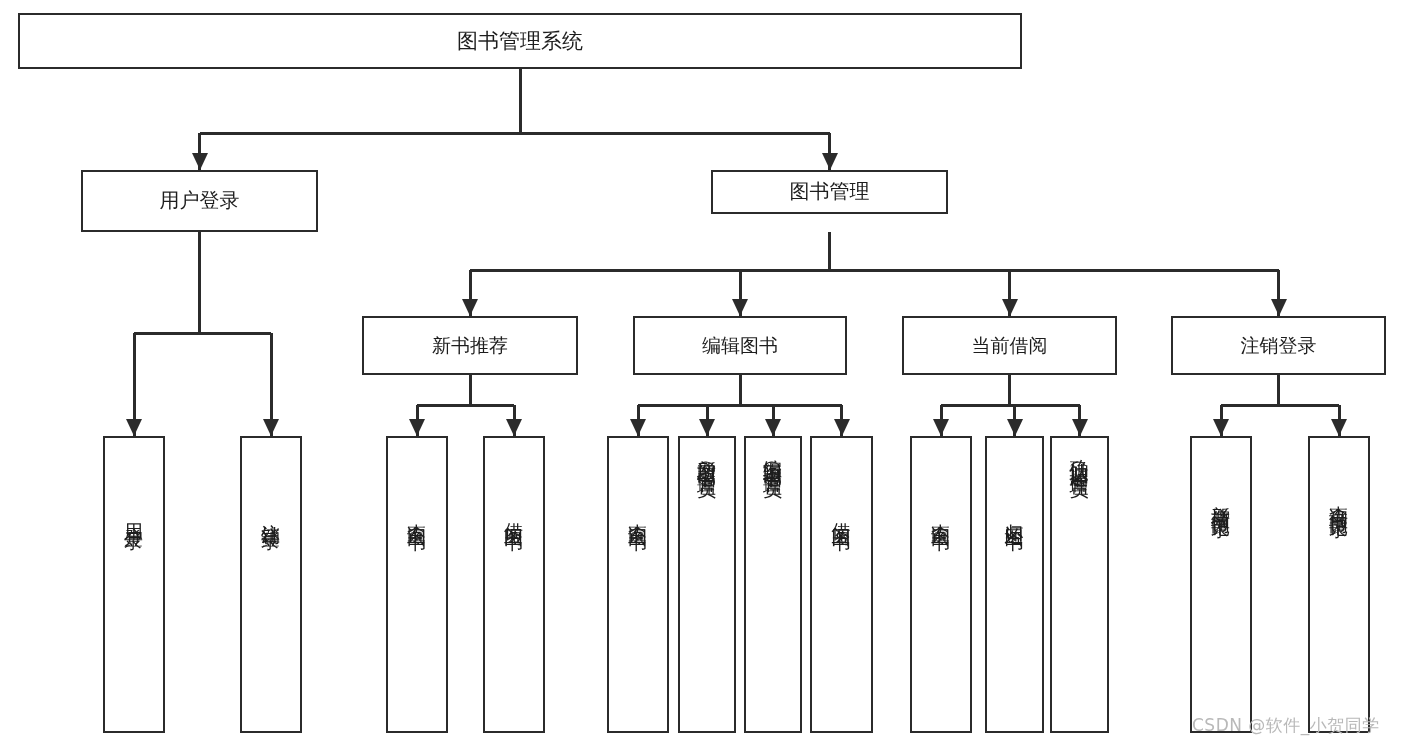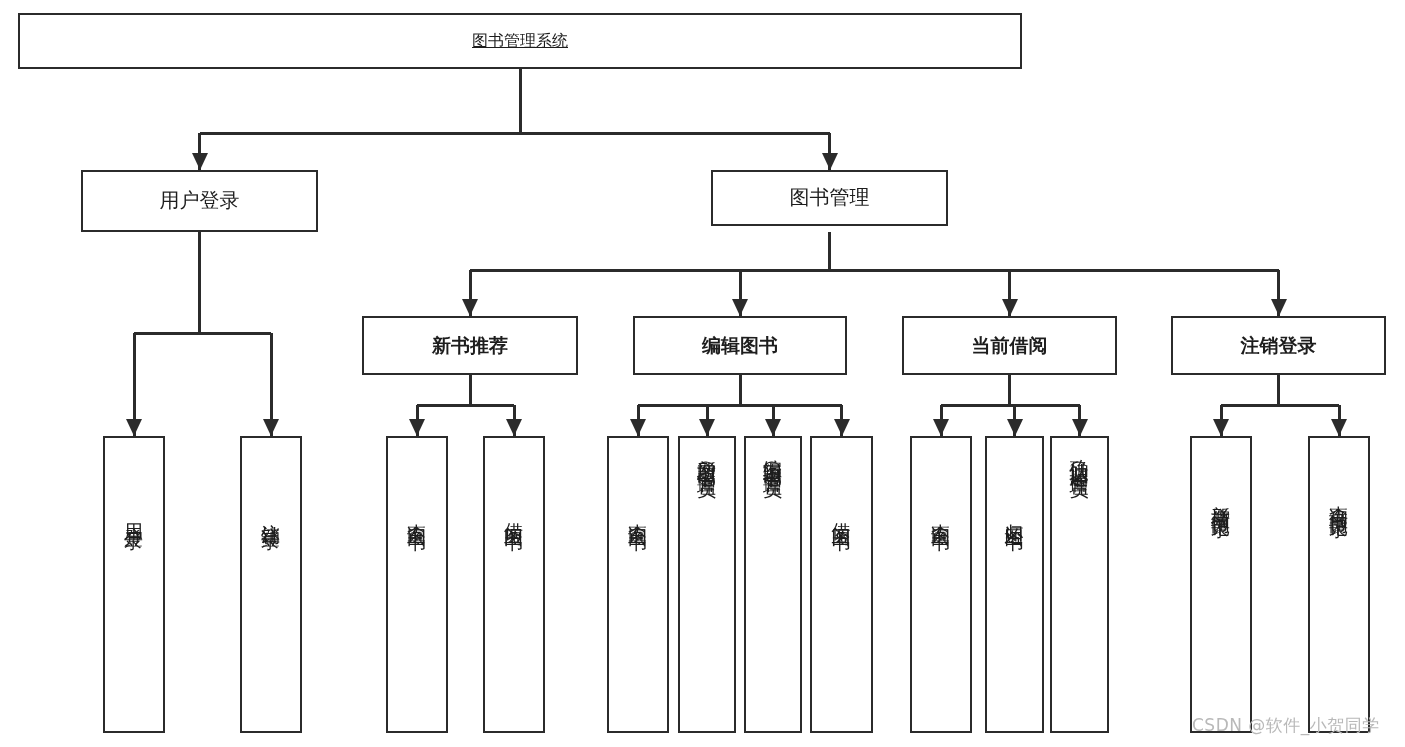--- a/index.html
+++ b/index.html
@@ -21,23 +21,23 @@
     box-sizing:border-box;
     background:#ffffff;
     border:2px solid #2b2b2b;
     display:flex;
     align-items:center;
     justify-content:center;
     text-align:center;
     line-height:1.18;
     color:#1d1d1d;
   }
-  .node.root{font-size:16px;text-decoration:underline;}
+  .node.root{font-size:21px;}
   .node.lvl2{font-size:20px;}
-  .node.lvl3{font-size:19px;font-weight:bold;}
+  .node.lvl3{font-size:19px;}
   
   .node.leaf{
     font-size:19px;
     align-items:flex-start;
     justify-content:center;
     padding-top:6px;
   }
   .node.leaf .vlabel{
     writing-mode:vertical-rl;
     text-orientation:upright;
@@ -74,21 +74,21 @@
 
 <div id="canvas">
 
   <div class="node root" id="n-root" style="left: 18px; top: 13px; width: 1004px; height: 56px;">
     <span>图书管理系统</span>
   </div>
 
   <div class="node lvl2" id="n-l2-0" style="left: 81px; top: 170px; width: 237px; height: 62px;">
     <span>用户登录</span>
   </div>
-  <div class="node lvl2" id="n-l2-1" style="left: 711px; top: 170px; width: 237px; height: 56px;">
+  <div class="node lvl2" id="n-l2-1" style="left: 711px; top: 170px; width: 237px; height: 44px;">
     <span>图书管理</span>
   </div>
 
   <div class="node lvl3" id="n-l3-0" style="left: 362px; top: 316px; width: 216px; height: 59px;">
     <span>新书推荐</span>
   </div>
   <div class="node lvl3" id="n-l3-1" style="left: 633px; top: 316px; width: 214px; height: 59px;">
     <span>编辑图书</span>
   </div>
   <div class="node lvl3" id="n-l3-2" style="left: 902px; top: 316px; width: 215px; height: 59px; justify-content: center;">

